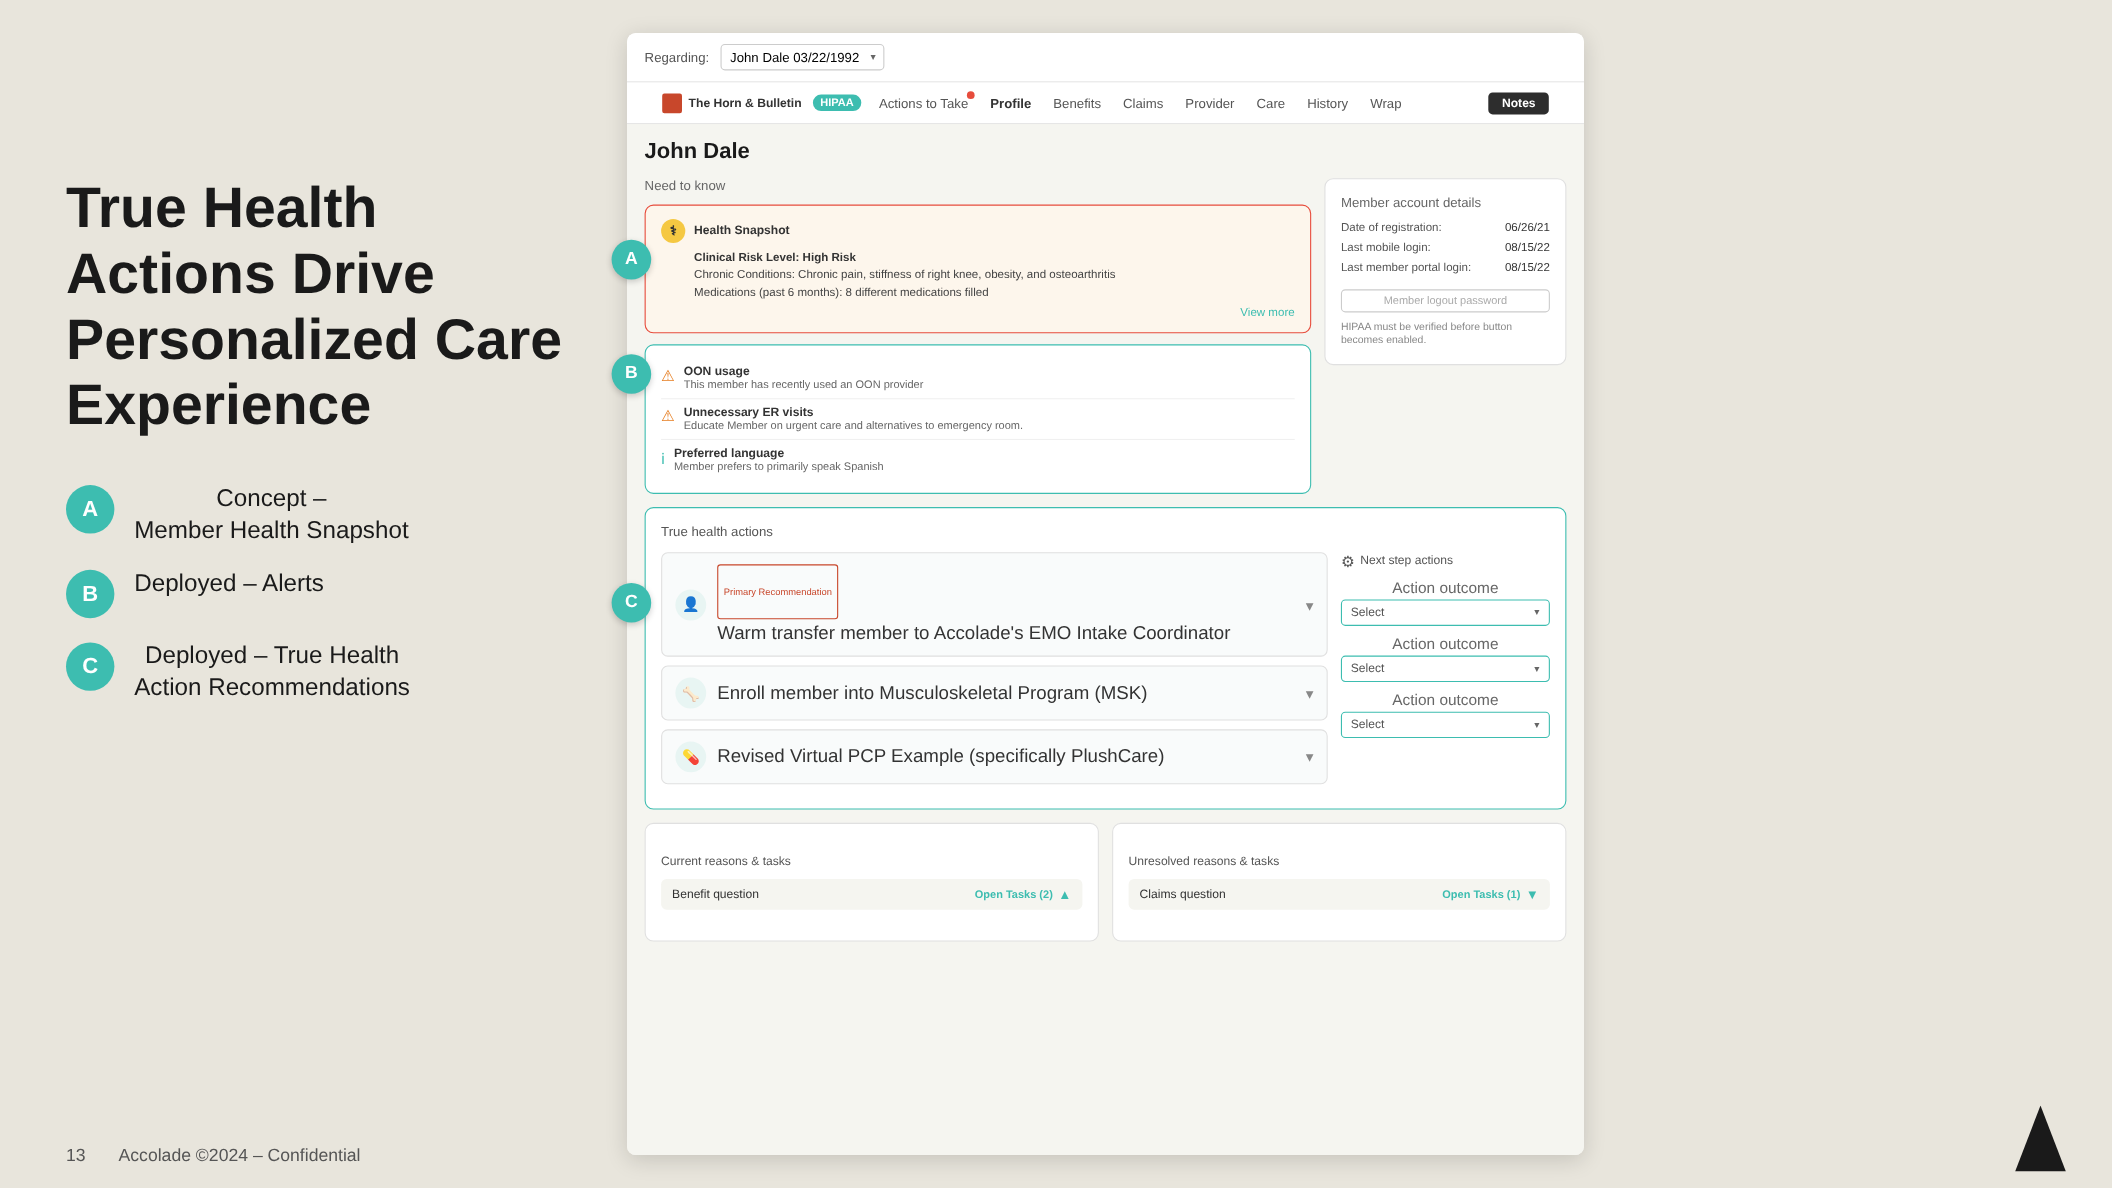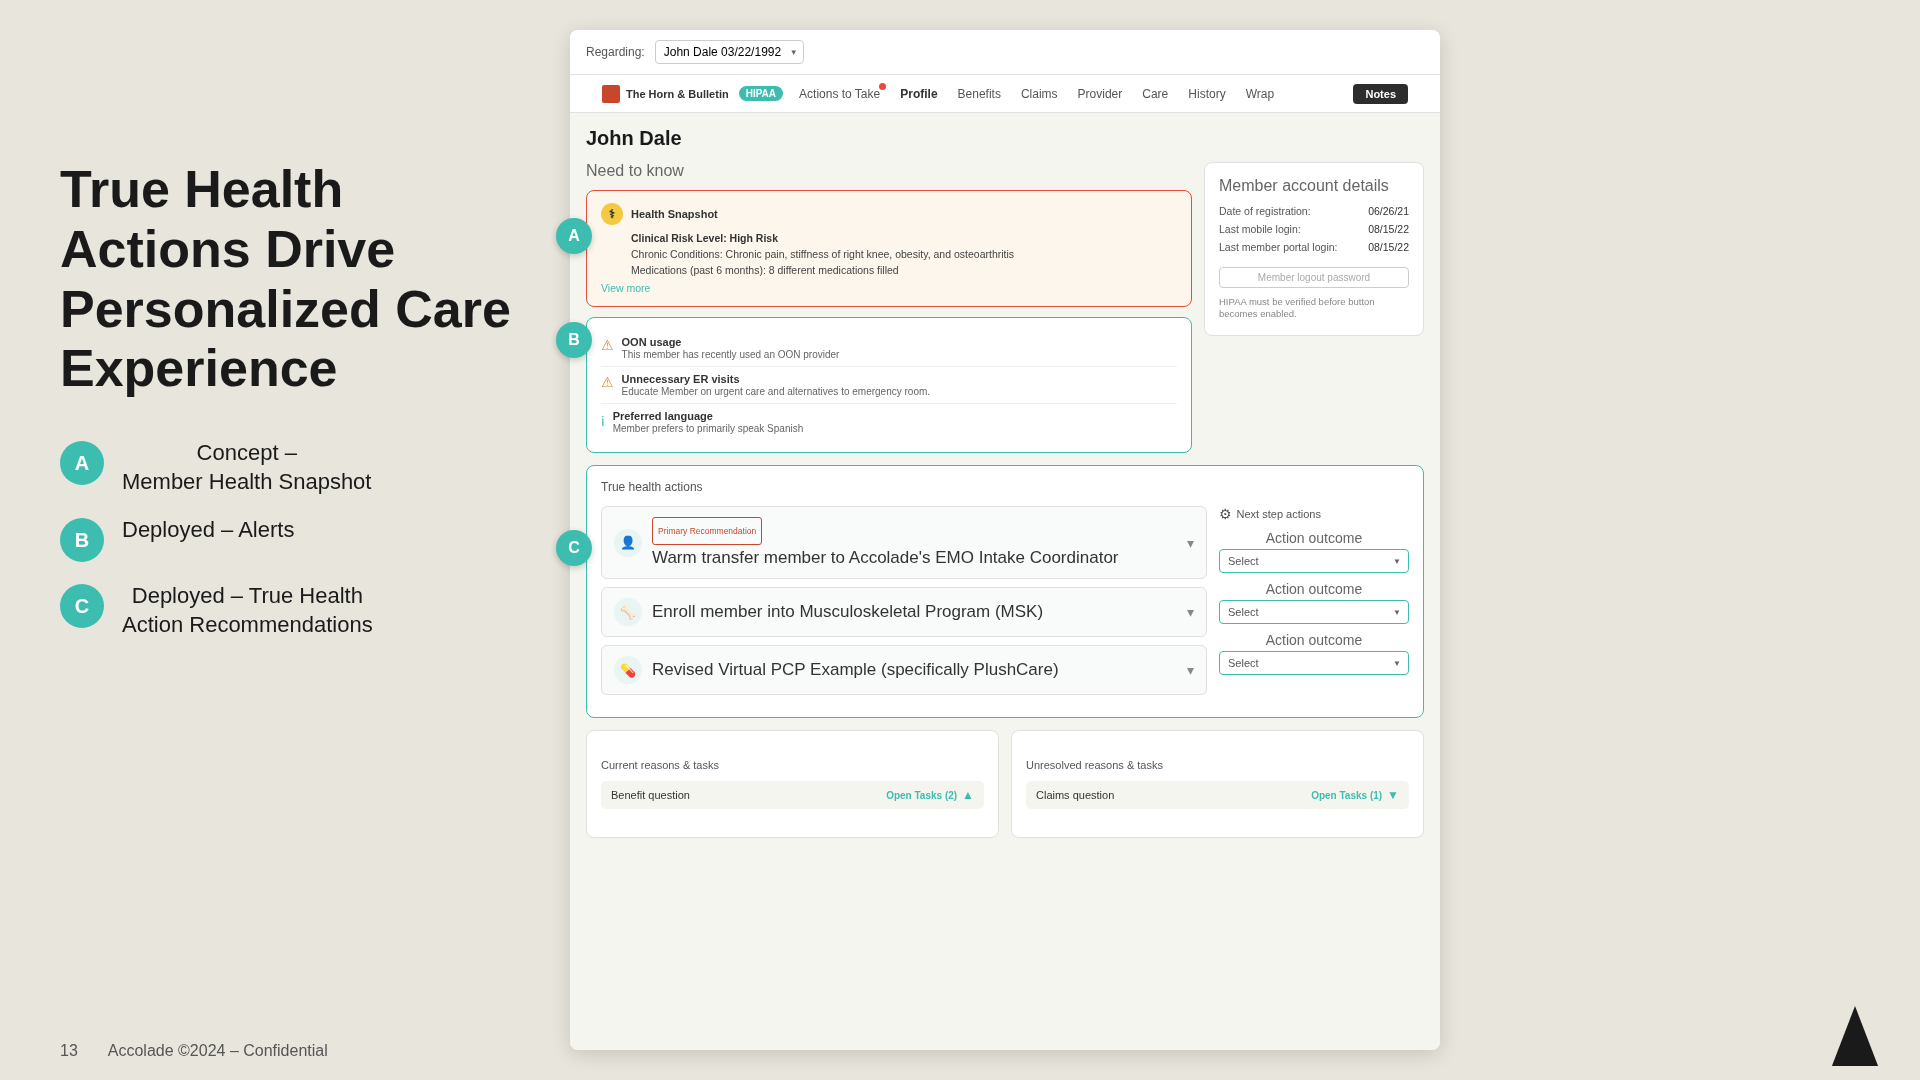--- a/index.html
+++ b/index.html
@@ -223,21 +223,21 @@
     .side-col { width: 220px; }
 
     
     .card {
       background: white;
       border-radius: 8px;
       padding: 14px;
       border: 1px solid #e0e0e0;
     }
     .card-title {
-      font-size: 16px;
+      font-size: 12px;
       color: #666;
       margin-bottom: 10px;
       font-weight: 400;
     }
 
     
     .health-snapshot-card {
       background: #fdf6ec;
       border: 1.5px solid #e74c3c;
       border-radius: 8px;
@@ -265,21 +265,21 @@
       flex-shrink: 0;
     }
     .snapshot-content {
       font-size: 10.5px;
       color: #444;
       line-height: 1.5;
       margin-left: 30px;
     }
     .snapshot-content strong { color: #333; font-weight: 600; }
     .view-more {
-      text-align: left;
+      text-align: right;
       font-size: 10.5px;
       color: #3dbdb0;
       cursor: pointer;
       font-weight: 500;
       margin-top: 4px;
     }
 
     
     .alerts-card {
       background: white;
@@ -391,21 +391,21 @@
       font-size: 13px;
       flex-shrink: 0;
       color: #3dbdb0;
     }
     .action-row-content { flex: 1; }
     .primary-rec-badge {
       font-size: 8.5px;
       color: #c8472b;
       border: 1px solid #c8472b;
       border-radius: 3px;
-      padding: 8px 5px;
+      padding: 19px 5px;
       display: inline-block;
       margin-bottom: 3px;
     }
     .action-row-title {
       font-size: 17px;
       color: #333;
       font-weight: 500;
     }
     .action-row-chevron {
       font-size: 14px;

